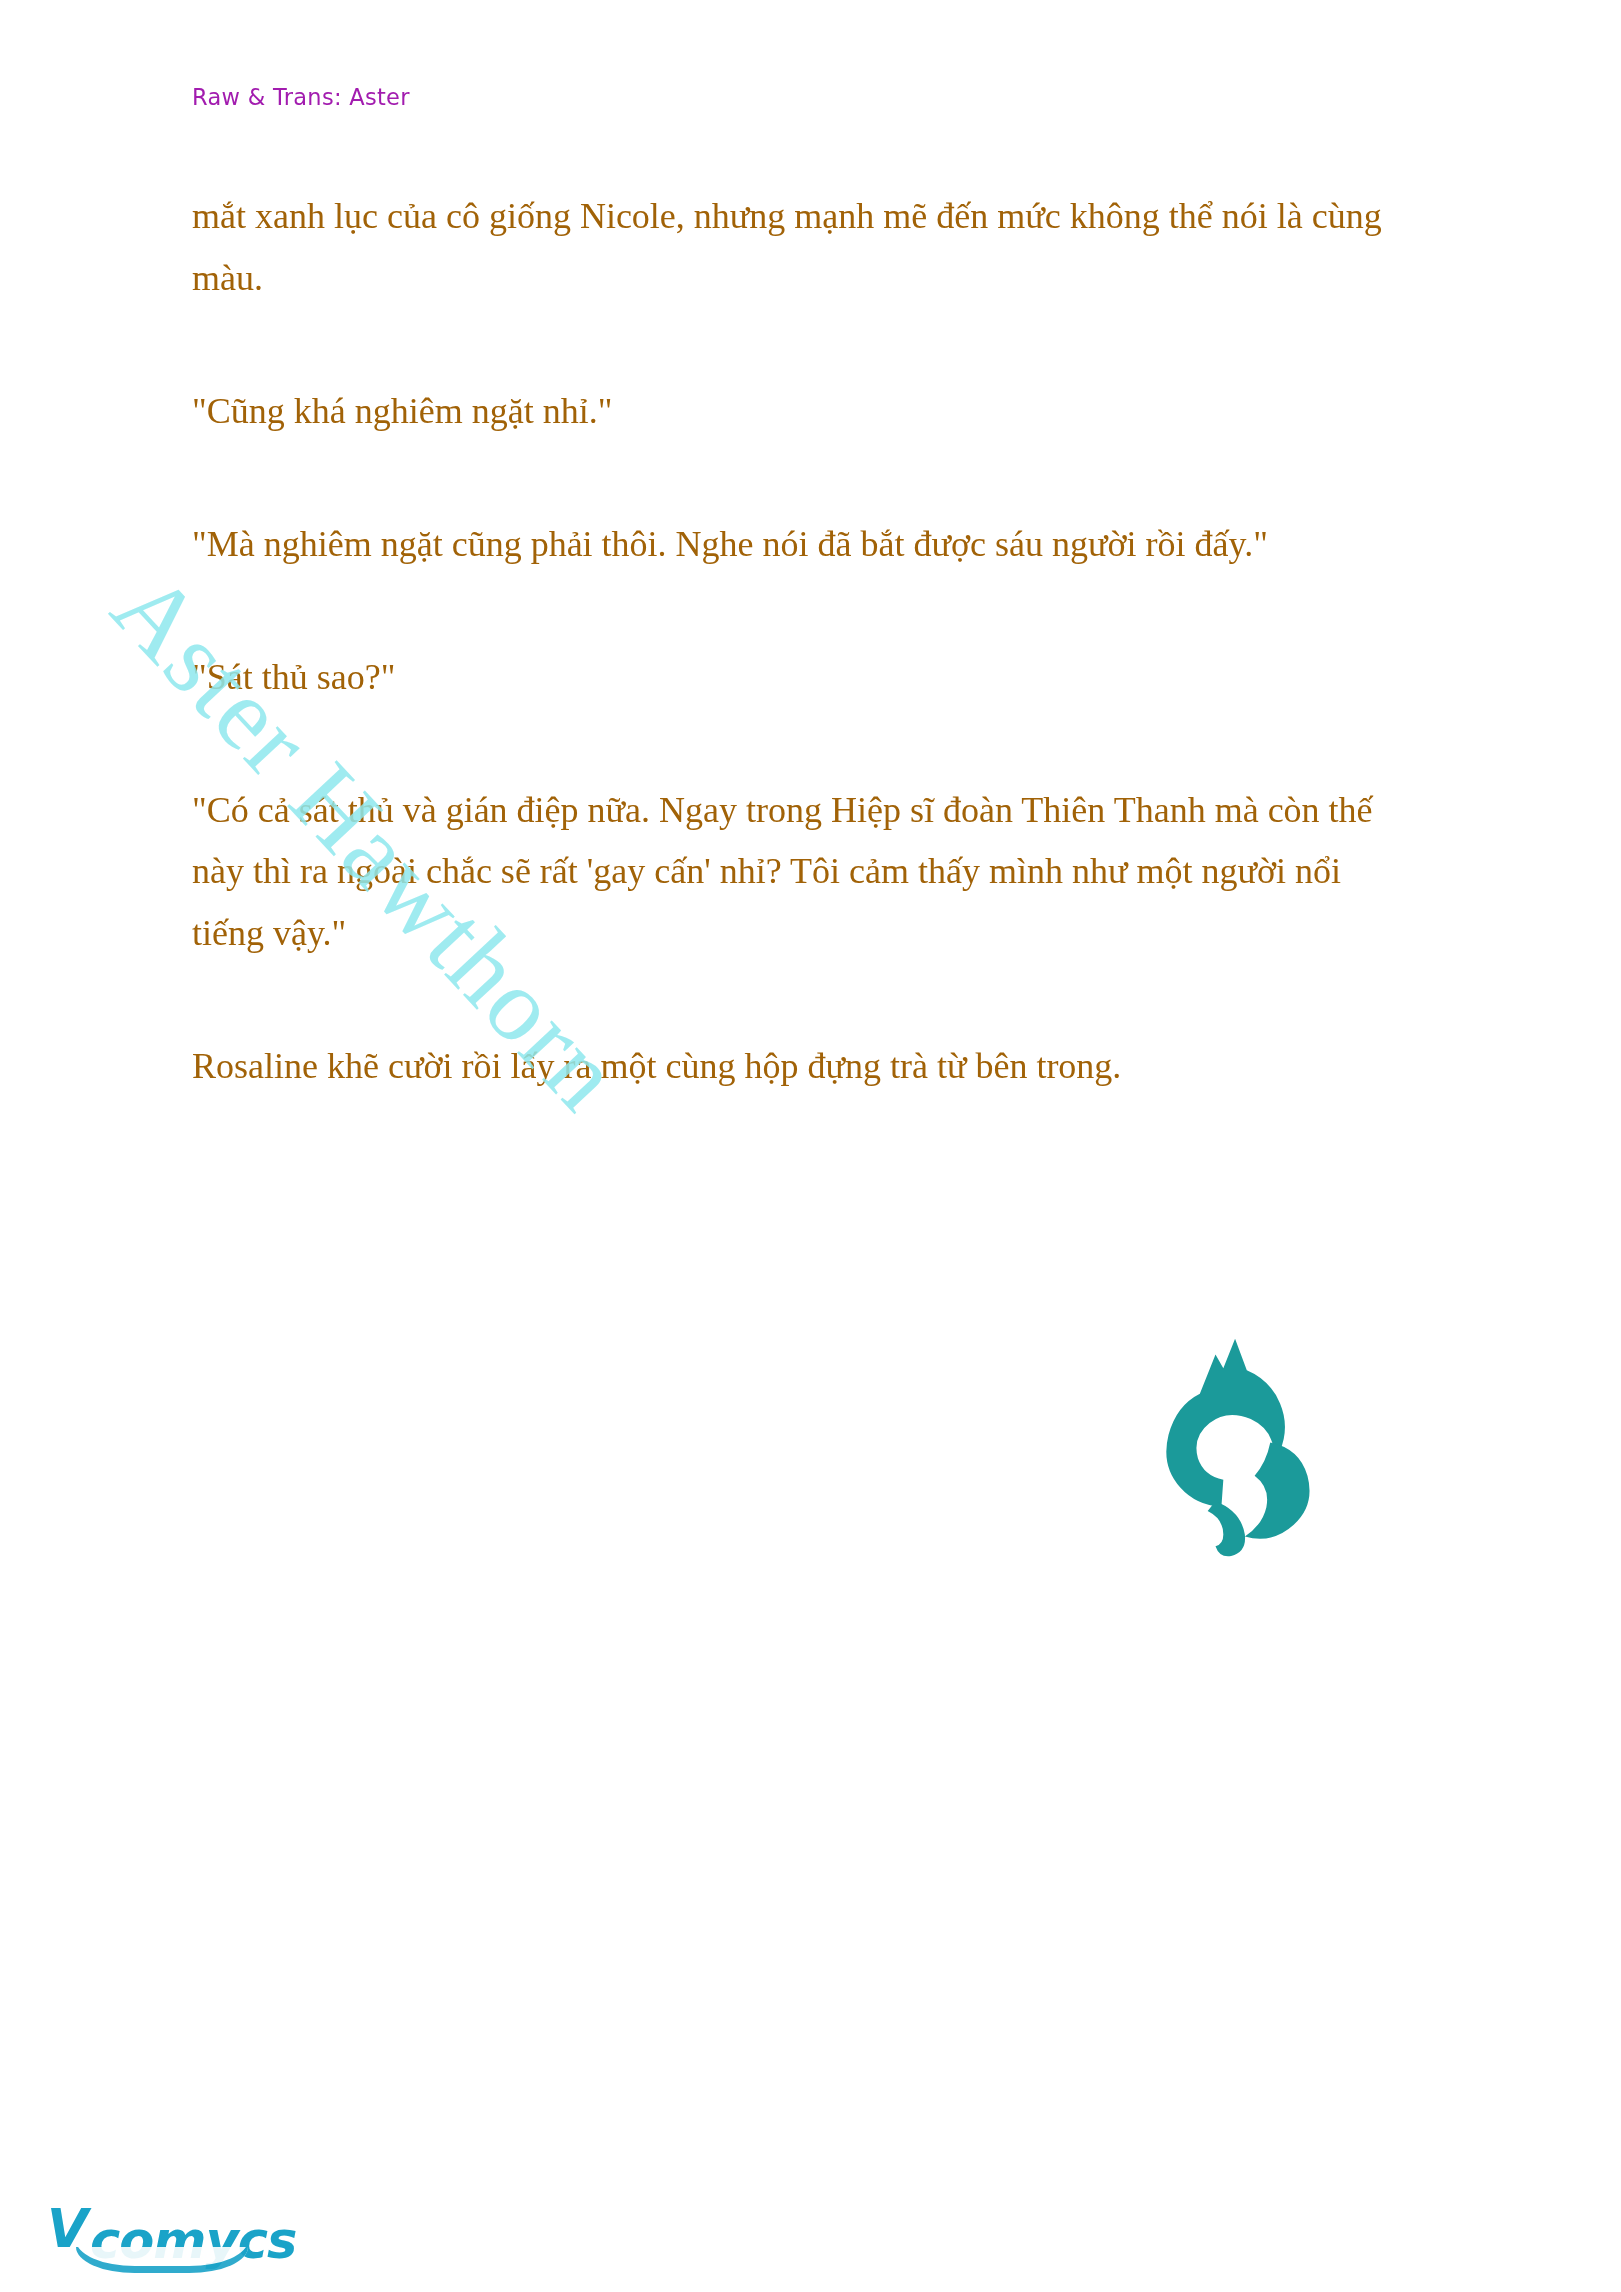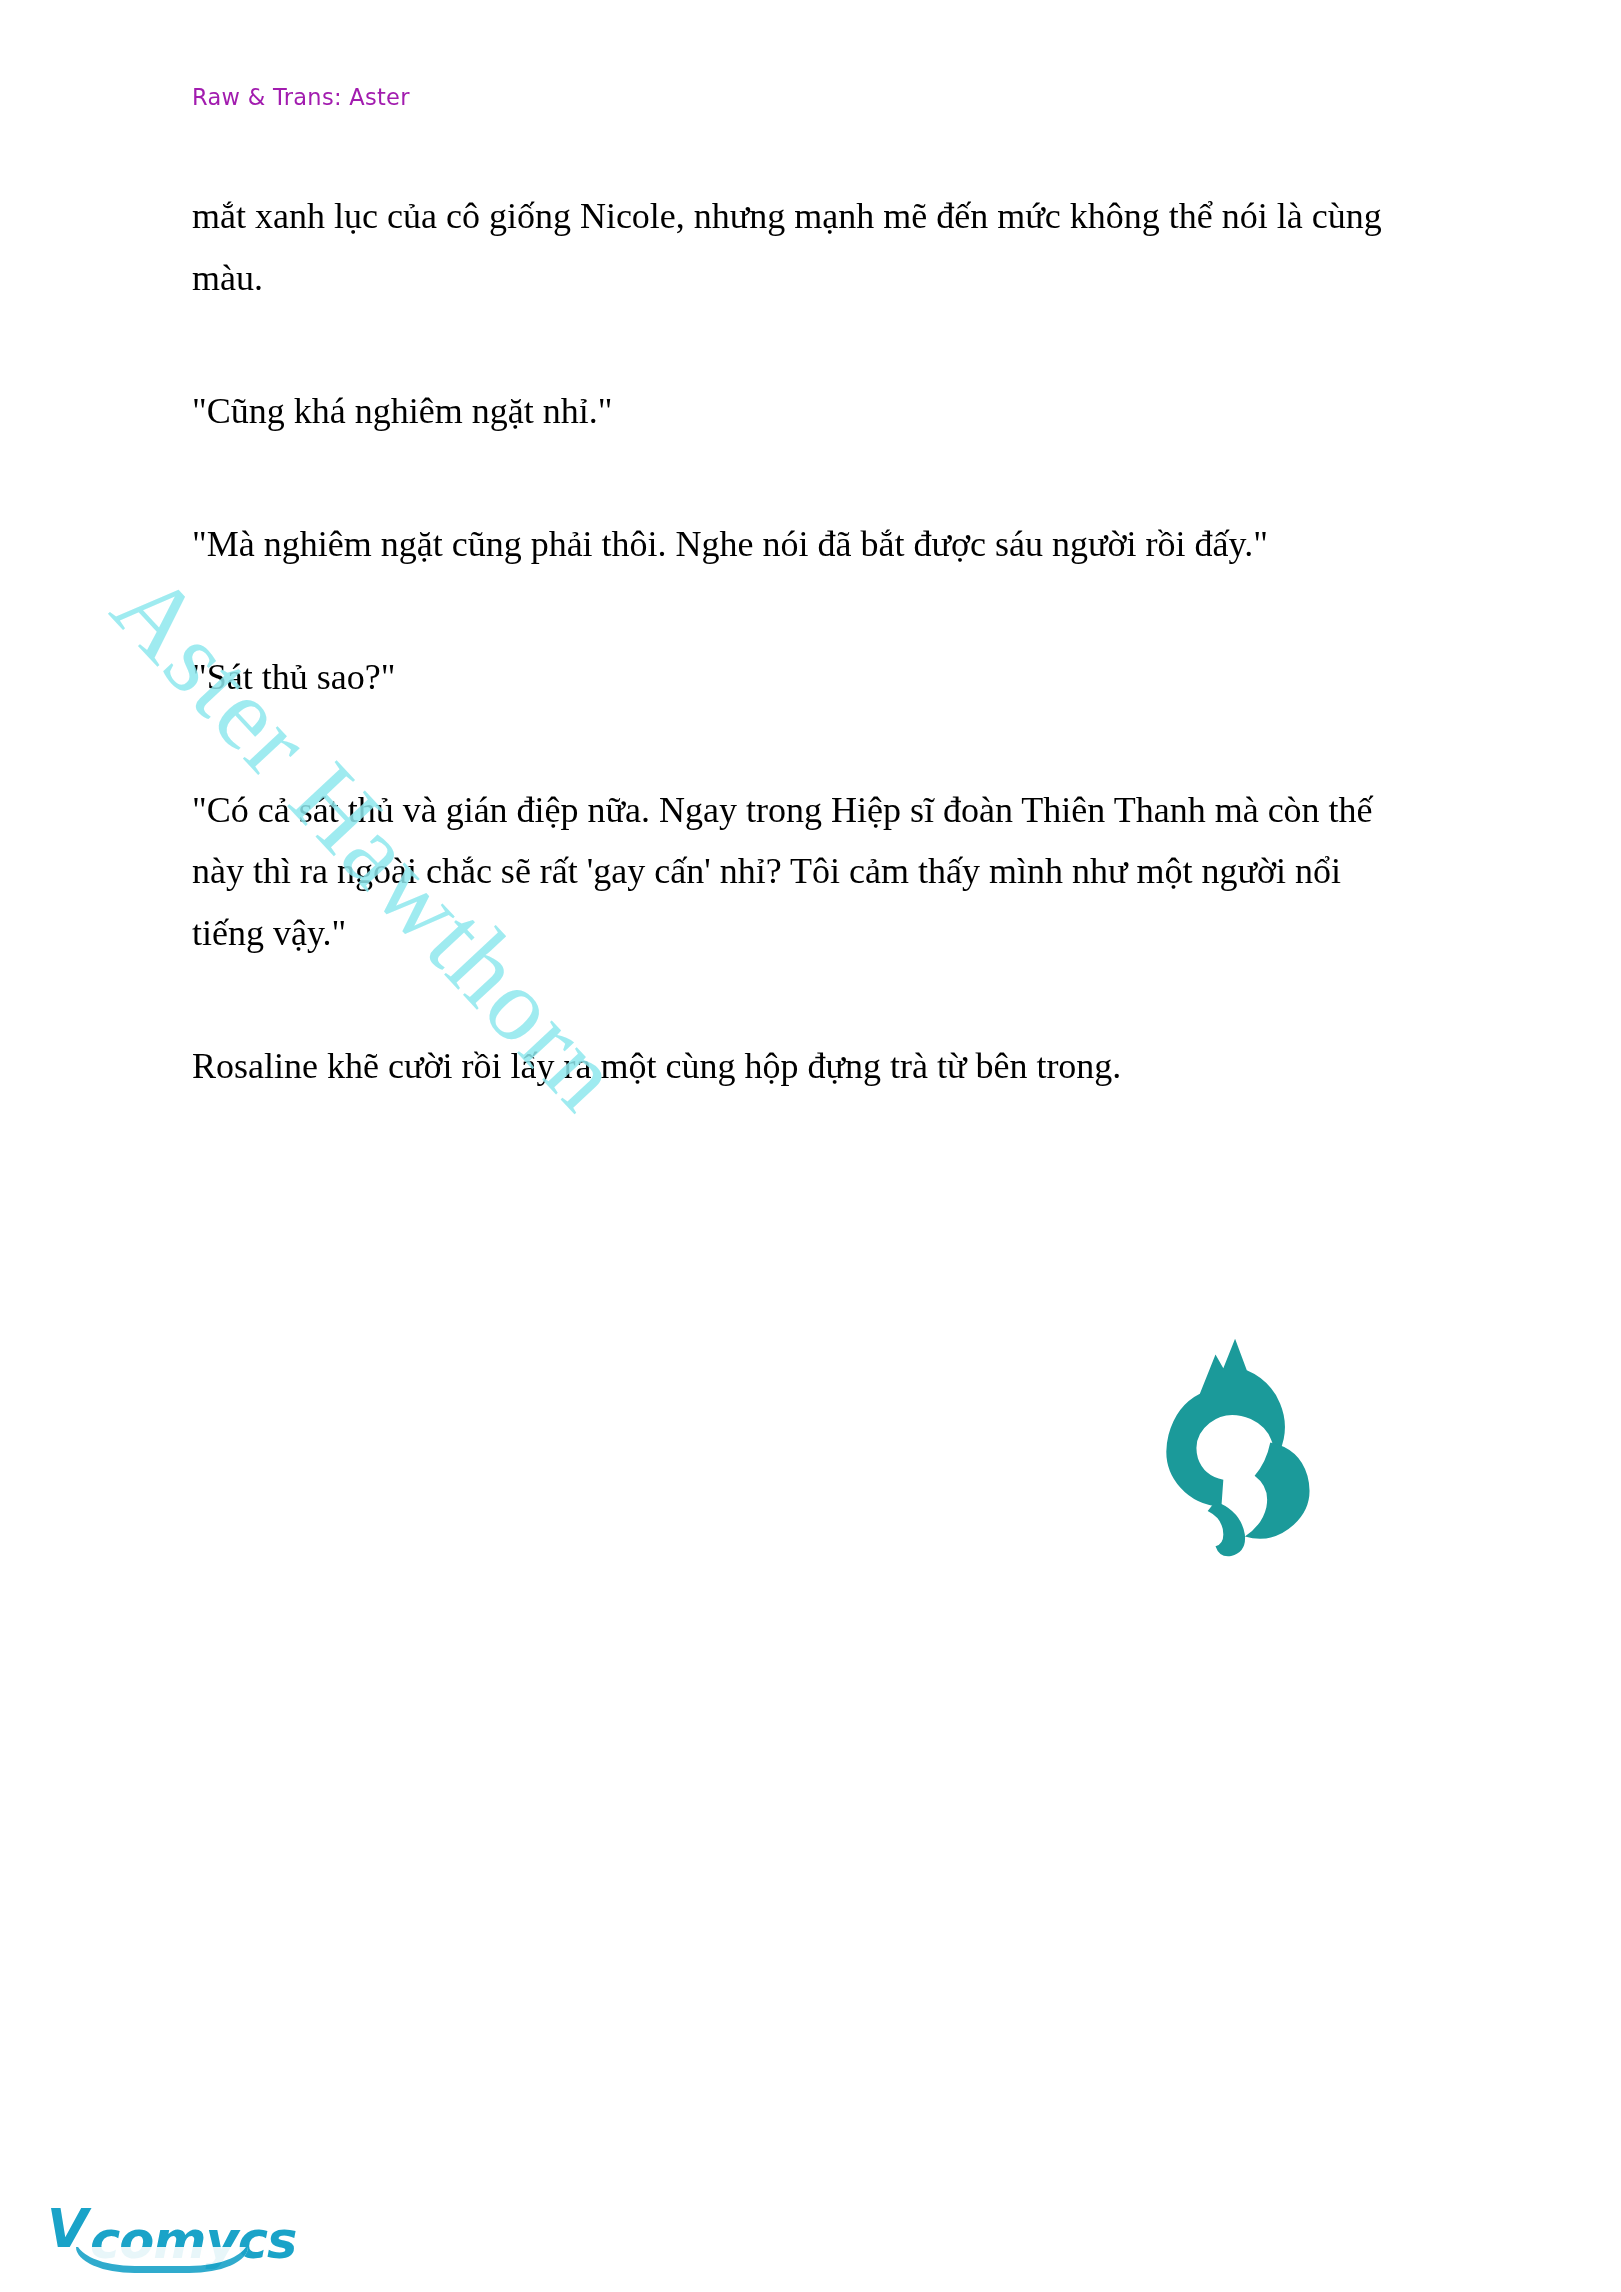--- a/index.html
+++ b/index.html
@@ -31,21 +31,21 @@
   }
 
   .body-text {
     position: absolute;
     left: 192px;
     top: 186px;
     width: 1206px;
     font-family: "Liberation Serif", serif;
     font-size: 36px;
     line-height: 1.72;
-    color: #000000;
+    color: #a16207;
   }
 
   .para {
     margin: 0 0 71px 0;
     text-align: left;
   }
   .para:last-child {
     margin-bottom: 0;
   }
 

